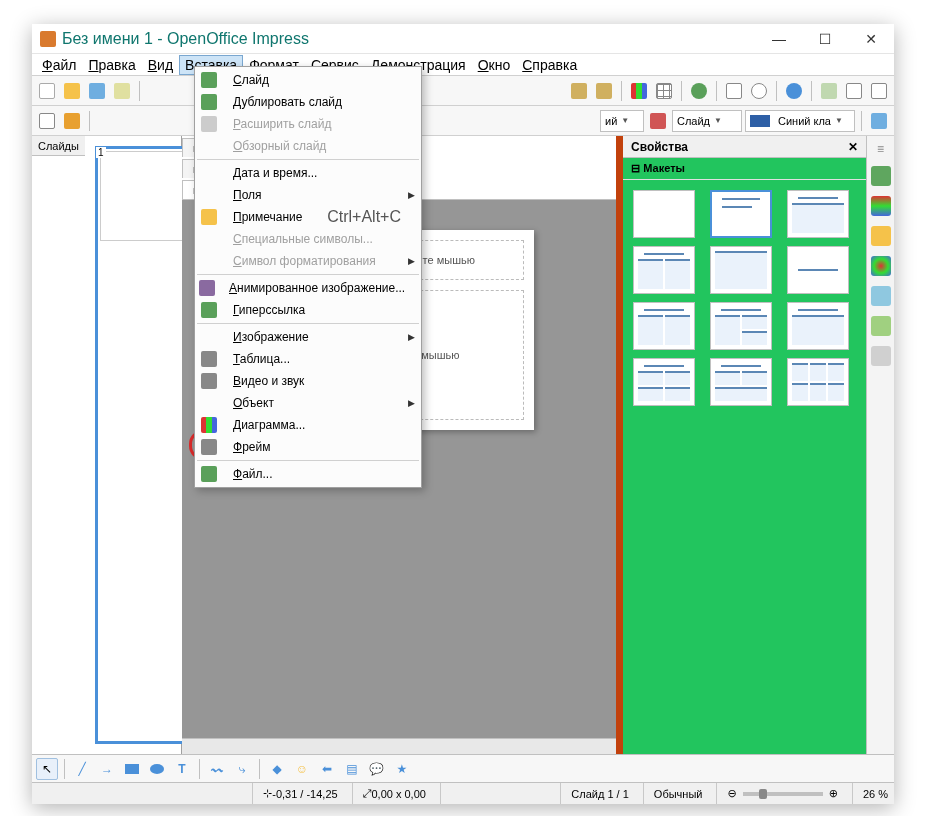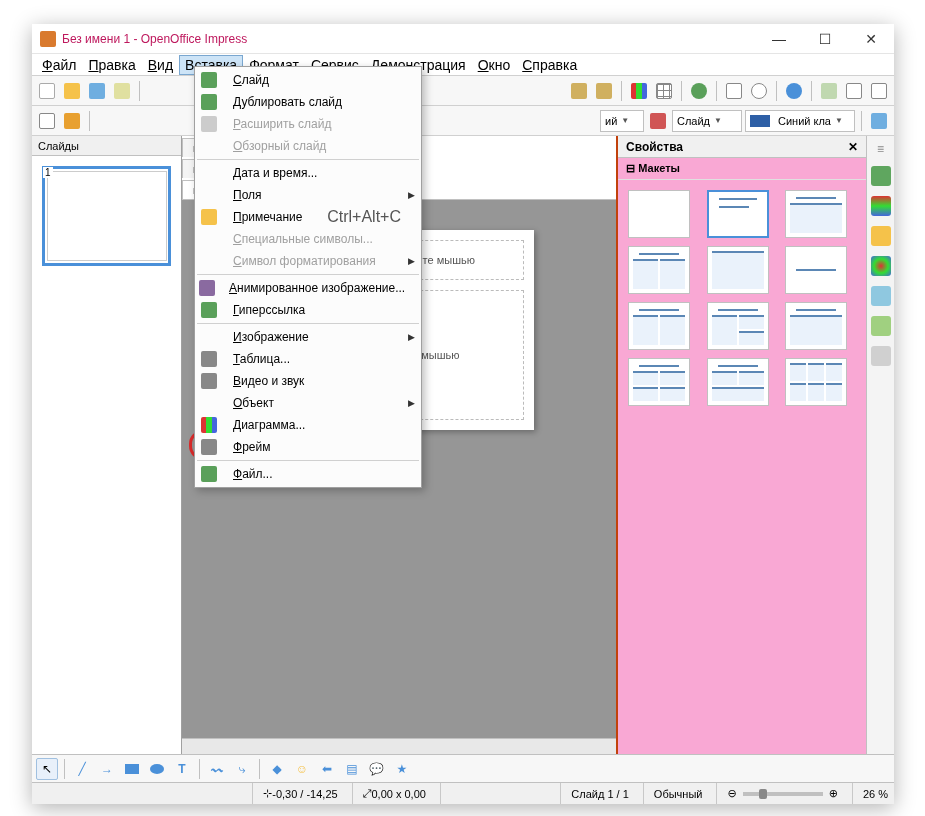--- a/index.html
+++ b/index.html
@@ -4,21 +4,21 @@
 <style>
 * { box-sizing: border-box; margin: 0; padding: 0; font-family: "Segoe UI", Tahoma, sans-serif; }
 body { background: #fff; width: 925px; height: 816px; overflow: hidden; font-size: 12px; color: #000; position: relative; }
 
 
 .win { position: absolute; left: 32px; top: 24px; width: 862px; height: 780px; background: #fff; box-shadow: 0 4px 20px rgba(0,0,0,0.3); display: flex; flex-direction: column; }
 
 
 .titlebar { height: 30px; background: #fff; display: flex; align-items: center; padding: 0 0 0 8px; border-bottom: 1px solid #e5e5e5; }
 .titlebar .ticon { width: 16px; height: 16px; background: #d97a2e; margin-right: 6px; border-radius: 2px; }
-.titlebar .ttext { font-size: 12px; color: #be185d; flex: 1; }
+.titlebar .ttext { font-size: 16px; color: #0f766e; flex: 1; }
 .winbtns { display: flex; }
 .winbtn { width: 46px; height: 30px; display: flex; align-items: center; justify-content: center; font-size: 14px; color: #333; }
 
 
 .menubar { height: 22px; display: flex; align-items: center; padding: 0 4px; border-bottom: 1px solid #d0d0d0; background: #fff; }
 .menubar .mitem { padding: 2px 6px; font-size: 14px; cursor: default; }
 .menubar .mitem.open { background: #cde4f7; border: 1px solid #7aa7d0; padding: 1px 5px; }
 
 
 .toolbar { height: 30px; display: flex; align-items: center; padding: 2px 4px; border-bottom: 1px solid #d0d0d0; background: #f7f7f7; gap: 3px; }
@@ -27,41 +27,41 @@
 .tbdrop { display: flex; align-items: center; border: 1px solid #c0c0c0; background: #fff; height: 22px; padding: 0 4px; font-size: 11px; gap: 4px; }
 .tbdrop .arr { font-size: 8px; color: #555; }
 
 
 .ic { width: 16px; height: 16px; display: inline-block; border-radius: 2px; }
 
 
 .body { flex: 1; display: flex; min-height: 0; background: #a0a0a0; }
 
 
-.slidespanel { width: 150px; background: #fff; border-right: 1px solid #a0a0a0; display: flex; flex-direction: column; }
+.slidespanel { width: 150px; background: #fff; border-right: 1px solid #a0a0a0; display: flex; flex-direction: row; }
 .panelhdr { height: 20px; background: #f0f0f0; border-bottom: 1px solid #c0c0c0; padding: 2px 6px; font-size: 11px; display:flex; align-items:center;}
 .slidethumb { margin: 10px; border: 3px solid #4a90d9; padding: 2px; background: #fff; position: relative; }
 .slidethumb .inner { width: 120px; height: 90px; background: #fff; border: 1px solid #ccc; }
 .slidethumb .num { position: absolute; left: -2px; top: -2px; background: #fff; font-size: 10px; padding: 0 2px; }
 
 
 .editor { flex: 1; background: #969696; position: relative; display:flex; flex-direction:column;}
 .viewtabs { background: #fff; border-bottom: 1px solid #c0c0c0; }
 .tabrow { display:flex; }
 .vtab { padding: 3px 10px; font-size: 11px; border: 1px solid #c0c0c0; border-bottom:none; background: #f4f4f4; margin-right:-1px; margin-top:2px; }
 .vtab.active { background: #fff; position:relative; z-index:1;}
 .canvaswrap { flex:1; position:relative; overflow:hidden;}
 .slidecanvas { position:absolute; left:50%; top:30px; transform:translateX(-50%); width:270px; height:200px; background:#fff; box-shadow: 2px 2px 6px rgba(0,0,0,0.3);}
 .slidecanvas .ph { position:absolute; border:1px dashed #bbb; font-size:11px; color:#555; display:flex; align-items:center; justify-content:center; text-align:center; padding:4px;}
 .slidecanvas .ph1 { left:10px; top:10px; right:10px; height:40px;}
 .slidecanvas .ph2 { left:10px; top:60px; right:10px; bottom:10px;}
 .hscroll { height:16px; background:#e8e8e8; border-top:1px solid #c0c0c0;}
 
 
-.proppanel { width: 250px; background: #f9a8d4; border-left: 2px solid #c2410c; display: flex; flex-direction: column; }
+.proppanel { width: 250px; background: #22c55e; border-left: 7px solid #c2410c; display: flex; flex-direction: column; }
 .proppanel .phdr { height: 22px; background: #f0f0f0; border-bottom: 1px solid #c0c0c0; padding: 3px 8px; font-size: 12px; font-weight: bold; display:flex; align-items:center; justify-content:space-between;}
 .proppanel .sectionhdr { padding: 4px 8px; font-size: 11px; font-weight: bold; border-bottom: 1px solid #e0e0e0; }
 .layouts { display: grid; grid-template-columns: repeat(3, 1fr); gap: 8px; padding: 10px; }
 .layout { width: 62px; height: 48px; border: 1px solid #c0c0c0; background: #fff; cursor: pointer; padding:4px; display:flex; flex-direction:column; gap:2px;}
 .layout.sel { border: 2px solid #4a90d9; }
 .layout .lrow { flex:1; display:flex; gap:2px;}
 .layout .lbox { flex:1; background:#eaf2fb; border-top:2px solid #5b87b5;}
 .layout .lline { height:2px; background:#5b87b5; margin:2px 6px;}
 
 
@@ -364,21 +364,21 @@
     <div class="tbbtn" style="color:#4a90d9">◆</div>
     <div class="tbbtn" style="color:#f5c24a">☺</div>
     <div class="tbbtn" style="color:#4a90d9">⬅</div>
     <div class="tbbtn" style="color:#4a90d9">▤</div>
     <div class="tbbtn" style="color:#4a90d9">💬</div>
     <div class="tbbtn" style="color:#4a90d9">★</div>
   </div>
 
   <div class="statusbar">
     <div class="scell" style="width:200px"></div>
-    <div class="scell">⊹ <span>-0,30 / -14,25</span></div>
+    <div class="scell">⊹ <span>-0,31 / -14,25</span></div>
     <div class="scell">⤢ <span>0,00 x 0,00</span></div>
     <div class="scell" style="flex:1"></div>
     <div class="scell">Слайд 1 / 1</div>
     <div class="scell">Обычный</div>
     <div class="scell zoomslider">
       <span>⊖</span>
       <div class="track">
           <div class="thumb"></div>
         </div>
       <span>⊕</span>

